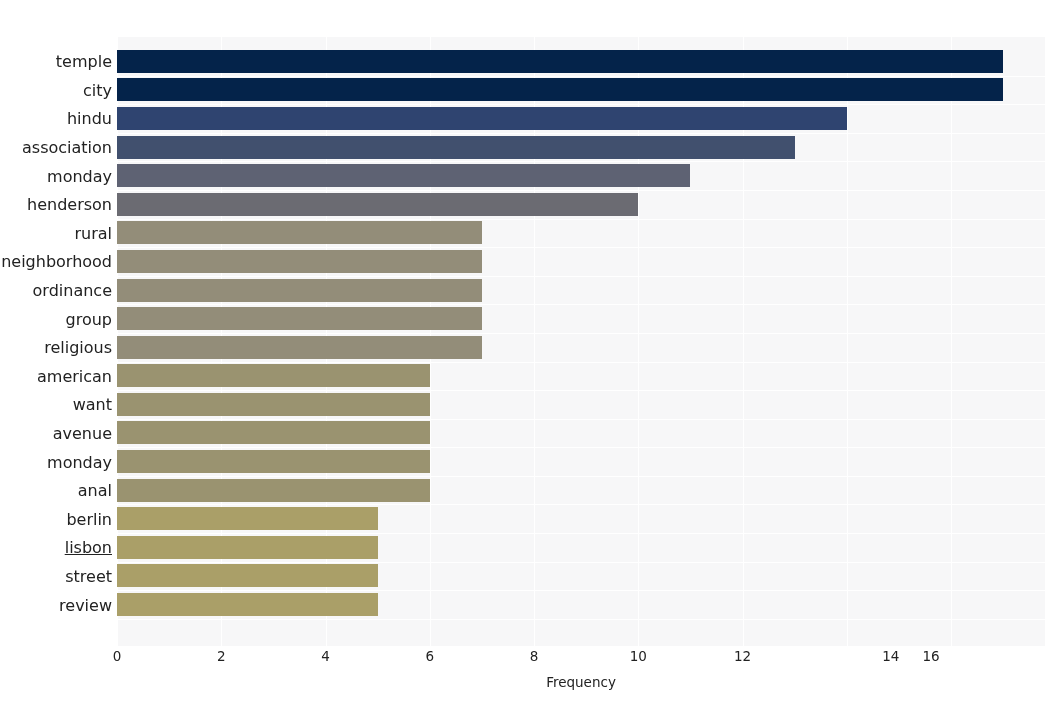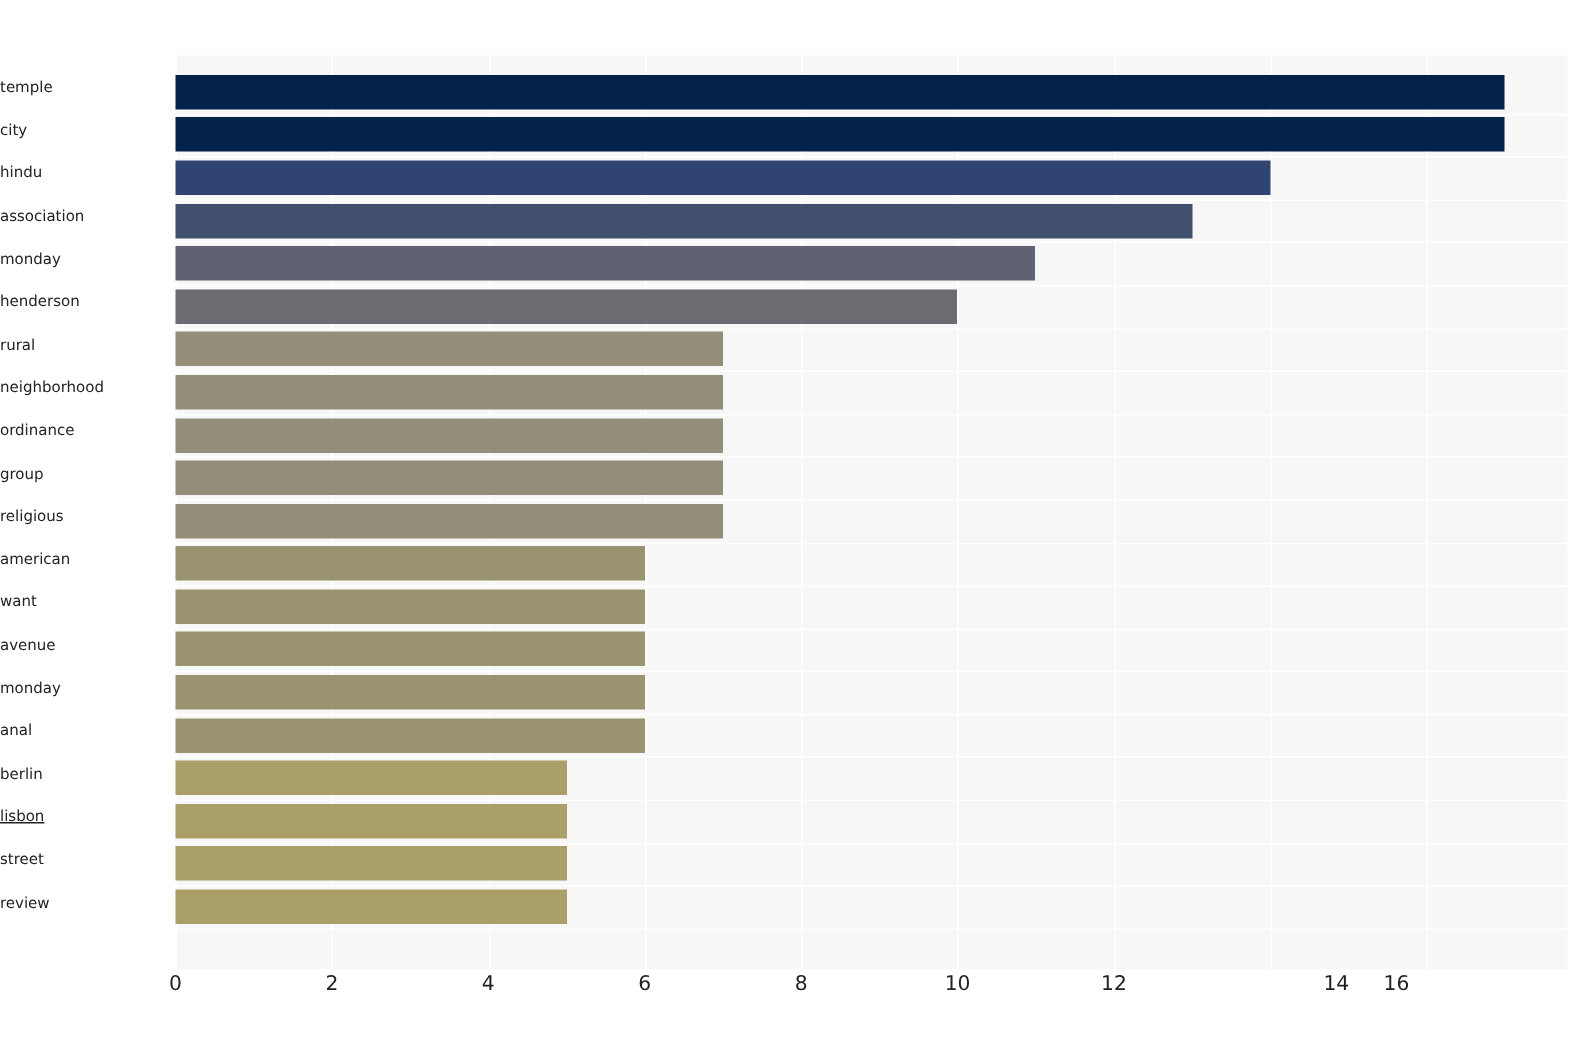--- a/index.html
+++ b/index.html
@@ -67,22 +67,22 @@
     left: 0;
     height: 23px;
     border-radius: 0;
   }
 
   
   .ytick {
     position: absolute;
     right: 0;
     width: 112px;
-    text-align: left;
-    font-size: 10px;
+    text-align: right;
+    font-size: 16px;
     color: #222222;
     white-space: nowrap;
     line-height: 1;
   }
   #ytick-layer {
     position: absolute;
     left: 0;
     top: 37px;
     width: 112px;
     height: 609px;
@@ -206,14 +206,15 @@
       <div class="xtick" style="left: 221.27px;">2</div>
       <div class="xtick" style="left: 325.539px;">4</div>
       <div class="xtick" style="left: 429.809px;">6</div>
       <div class="xtick" style="left: 534.079px;">8</div>
       <div class="xtick" style="left: 638.348px;">10</div>
       <div class="xtick" style="left: 742.618px;">12</div>
       <div class="xtick" style="left: 846.888px; margin-left: 44px;">14</div>
       <div class="xtick" style="left: 931px;">16</div>
     </div>
 
+  <div id="xlabel">Frequency</div>
 
 </div>
 
 </body></html>

